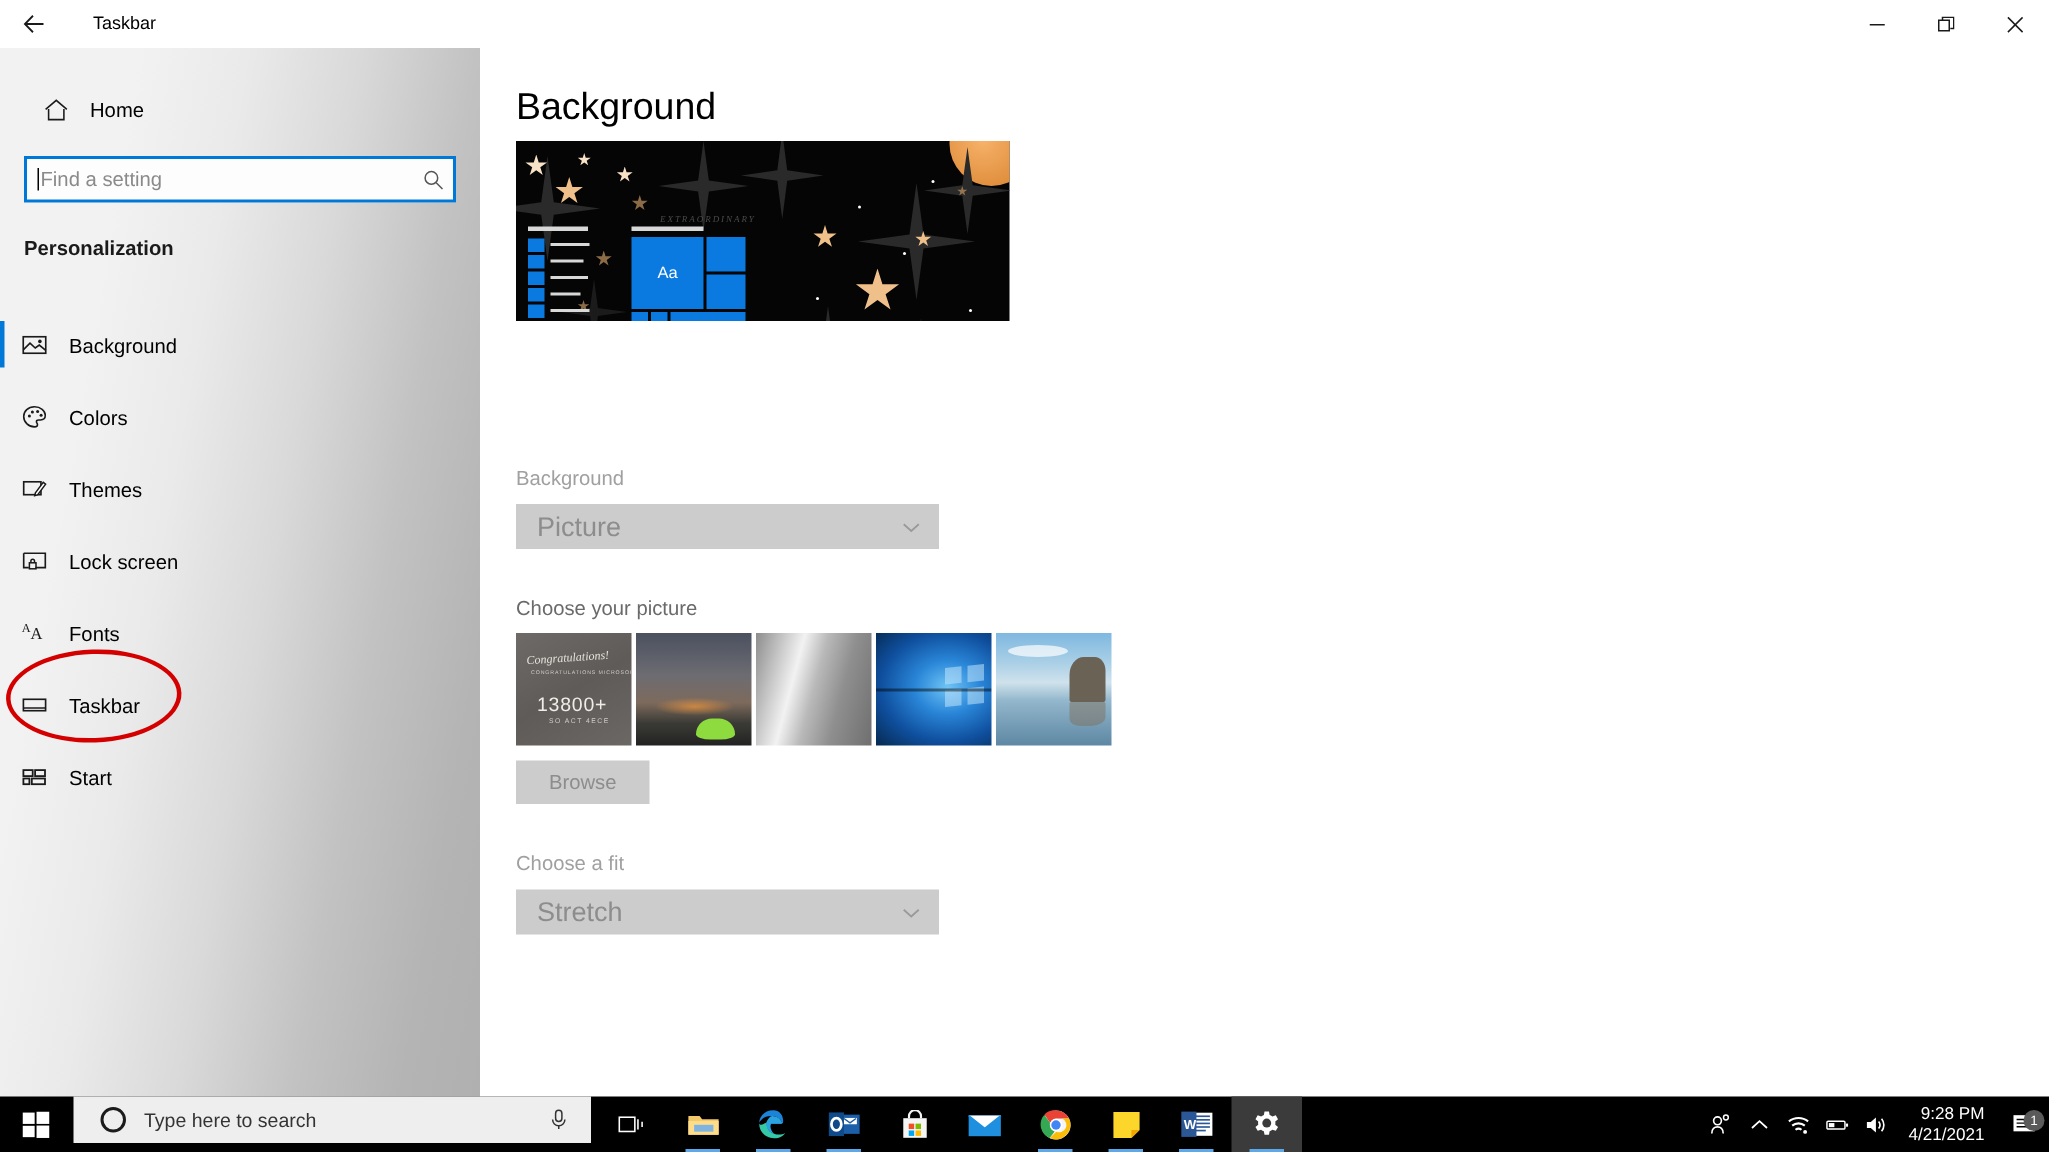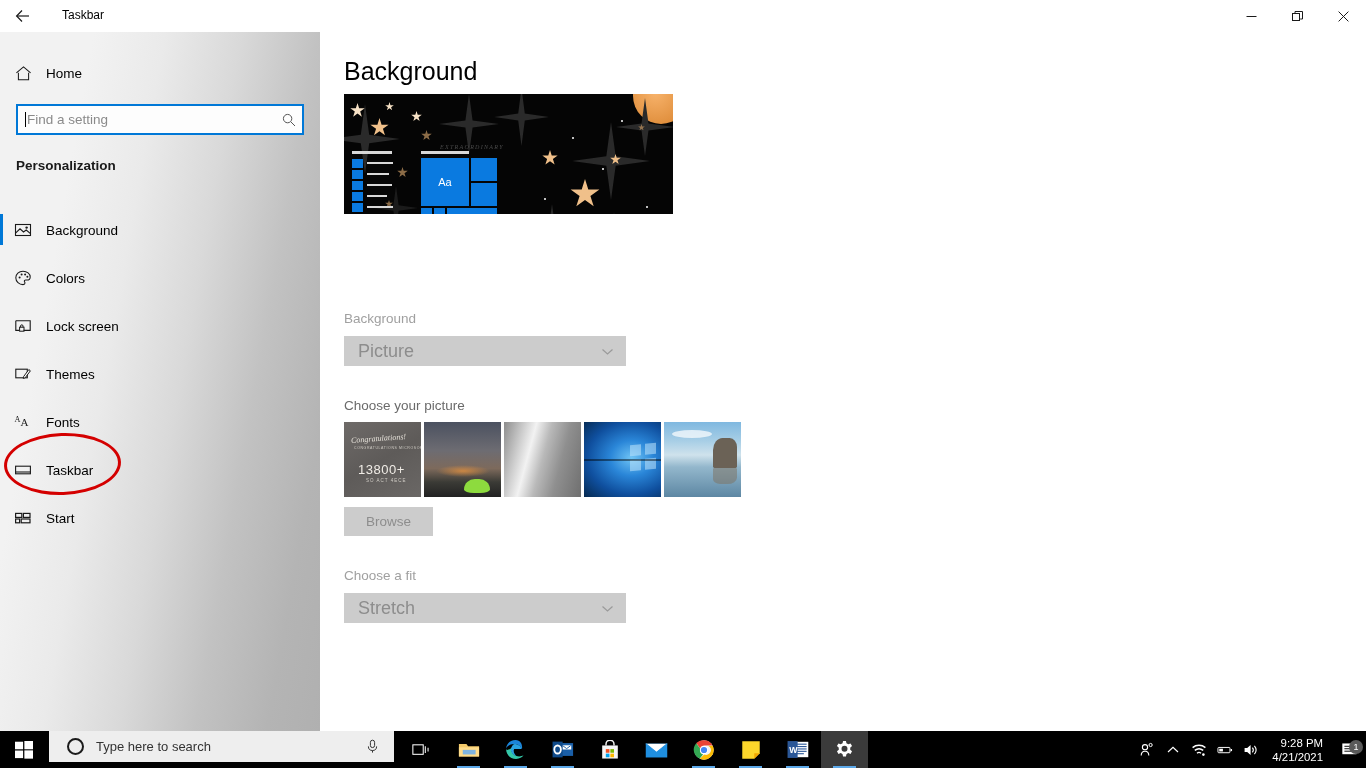--- a/index.html
+++ b/index.html
@@ -34,21 +34,21 @@
   
   .sidebar {
     position: absolute; left: 0; top: 0; width: 320px; height: 735px;
     background: linear-gradient(100deg,
        #f2f2f2 0%, #f2f2f2 22%, #eaeaea 38%,
        #d9d9d9 55%, #c2c2c2 72%, #b4b4b4 88%, #b0b0b0 100%);
     z-index: 10;
   }
   .home-row {
     position: absolute; left: 0; top: 58px; width: 320px; height: 30px;
-    display: flex; align-items: center;
+    display: flex; align-items: center; padding-left: 14px;
   }
   .home-icon { width: 46px; display: flex; justify-content: center; align-items: center; }
   .home-icon svg { width: 17px; height: 17px; }
   .home-label { font-size: 13.5px; color: #000; }
 
   .searchbox {
     position: absolute; left: 16px; top: 104px; width: 288px; height: 31px;
     background: #fdfdfd; border: 2px solid #0078d7;
     display: flex; align-items: center;
   }
@@ -320,38 +320,38 @@
             <circle cx="13.4" cy="7.8" r="1" fill="#1a1a1a"></circle>
           </svg>
         </span>
         <span class="nav-label">Colors</span>
       </div>
 
       <div class="navitem">
 
         <span class="nav-ico">
           <svg viewBox="0 0 18 18">
+            <rect x="1.8" y="4.2" width="11.5" height="8.6" fill="none" stroke="#1a1a1a" stroke-width="1.1"></rect>
+            <path d="M9.6 11.6 L14.8 4.6 L16.4 5.8 L11.2 12.8 L9.2 13.4 Z" fill="#fff" stroke="#1a1a1a" stroke-width="1"></path>
+          </svg>
+        </span>
+        <span class="nav-label">Themes</span>
+      </div>
+
+      <div class="navitem">
+
+        <span class="nav-ico">
+          <svg viewBox="0 0 18 18">
             <path d="M1.8 3.8 H16.2 V13.4 H9.6" fill="none" stroke="#1a1a1a" stroke-width="1.1"></path>
             <path d="M1.8 3.8 V13.4 H5.2" fill="none" stroke="#1a1a1a" stroke-width="1.1"></path>
             <rect x="5.6" y="10.2" width="4.4" height="4" fill="none" stroke="#1a1a1a" stroke-width="1"></rect>
             <path d="M6.6 10.2 V9 A1.2 1.2 0 0 1 9 9 V10.2" fill="none" stroke="#1a1a1a" stroke-width="1"></path>
           </svg>
         </span>
         <span class="nav-label">Lock screen</span>
-      </div>
-
-      <div class="navitem">
-
-        <span class="nav-ico">
-          <svg viewBox="0 0 18 18">
-            <rect x="1.8" y="4.2" width="11.5" height="8.6" fill="none" stroke="#1a1a1a" stroke-width="1.1"></rect>
-            <path d="M9.6 11.6 L14.8 4.6 L16.4 5.8 L11.2 12.8 L9.2 13.4 Z" fill="#fff" stroke="#1a1a1a" stroke-width="1"></path>
-          </svg>
-        </span>
-        <span class="nav-label">Themes</span>
       </div>
 
       <div class="navitem">
 
         <span class="nav-ico">
           <svg viewBox="0 0 18 18">
             <text x="0.5" y="8.6" font-family="Liberation Serif, serif" font-size="8.2" fill="#1a1a1a">A</text>
             <text x="6.4" y="12.8" font-family="Liberation Serif, serif" font-size="11" fill="#1a1a1a">A</text>
           </svg>
         </span>

